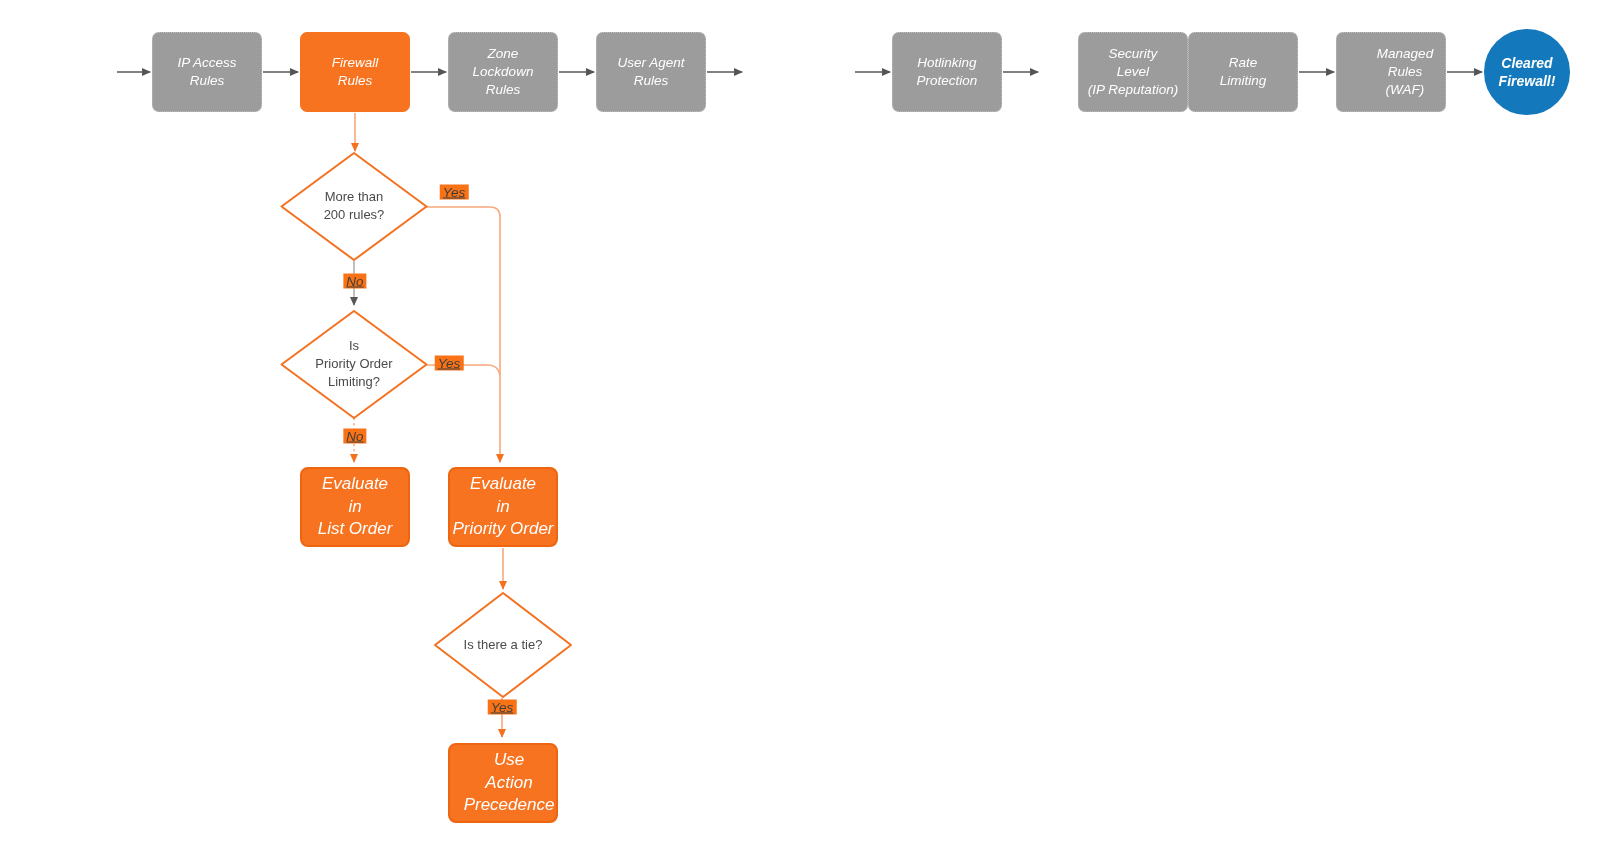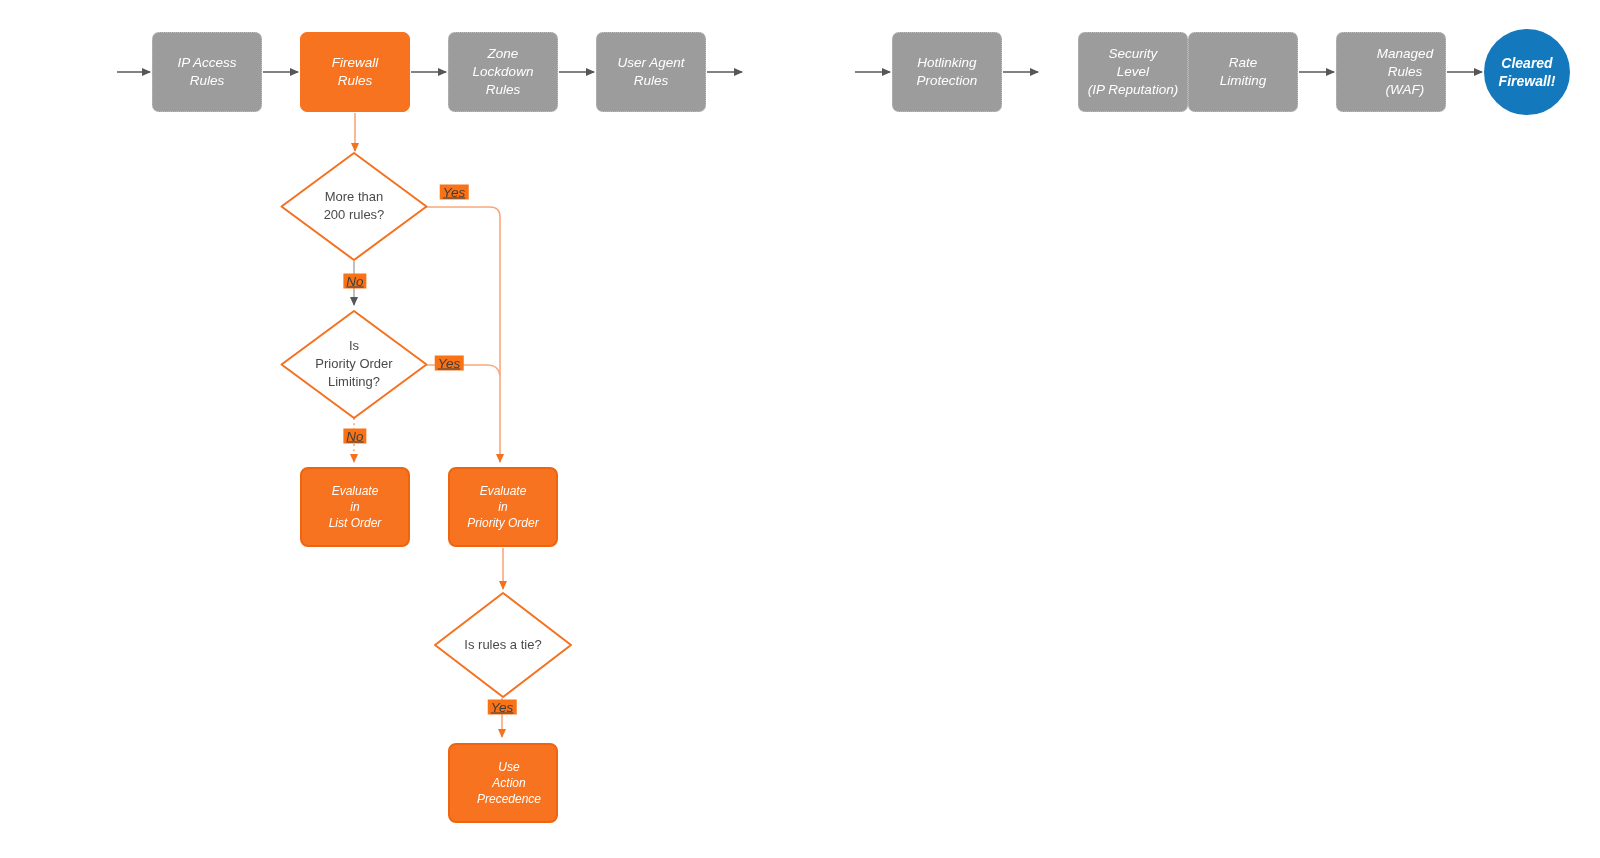--- a/index.html
+++ b/index.html
@@ -46,21 +46,21 @@
   .stage.active {
     background: #f7731f;
     border: 1px solid #f7731f;
   }
   .action {
     width: 110px; height: 80px;
     border-radius: 8px;
     background: #f7731f;
     border: 2px solid #ee650f;
     color: #ffffff;
-    font-size: 12px; font-style: italic;
+    font-size: 17px; font-style: italic;
     line-height: 1.35;
   }
   .diamond-label {
     position: absolute;
     width: 130px;
     transform: translate(-50%, -50%);
     text-align: center;
     white-space: pre-line;
     color: #4a4a4a;
     font-size: 13px;
@@ -137,21 +137,21 @@
 Limiting</div>
   <div class="node stage" style="left:1336px; top:32px;padding-left:28px;">Managed
 Rules
 (WAF)</div>
 
   <div class="diamond-label" style="left:354px; top:206px;">More than
 200 rules?</div>
   <div class="diamond-label" style="left:354px; top:364px;">Is
 Priority Order
 Limiting?</div>
-  <div class="diamond-label" style="left:503px; top:645px;">Is rules a tie?</div>
+  <div class="diamond-label" style="left:503px; top:645px;">Is there a tie?</div>
 
   <div class="node action" style="left:300px; top:467px;">Evaluate
 in
 List Order</div>
   <div class="node action" style="left:448px; top:467px;">Evaluate
 in
 Priority Order</div>
   <div class="node action" style="left:448px; top:743px;padding-left:12px;">Use
 Action
 Precedence</div>

